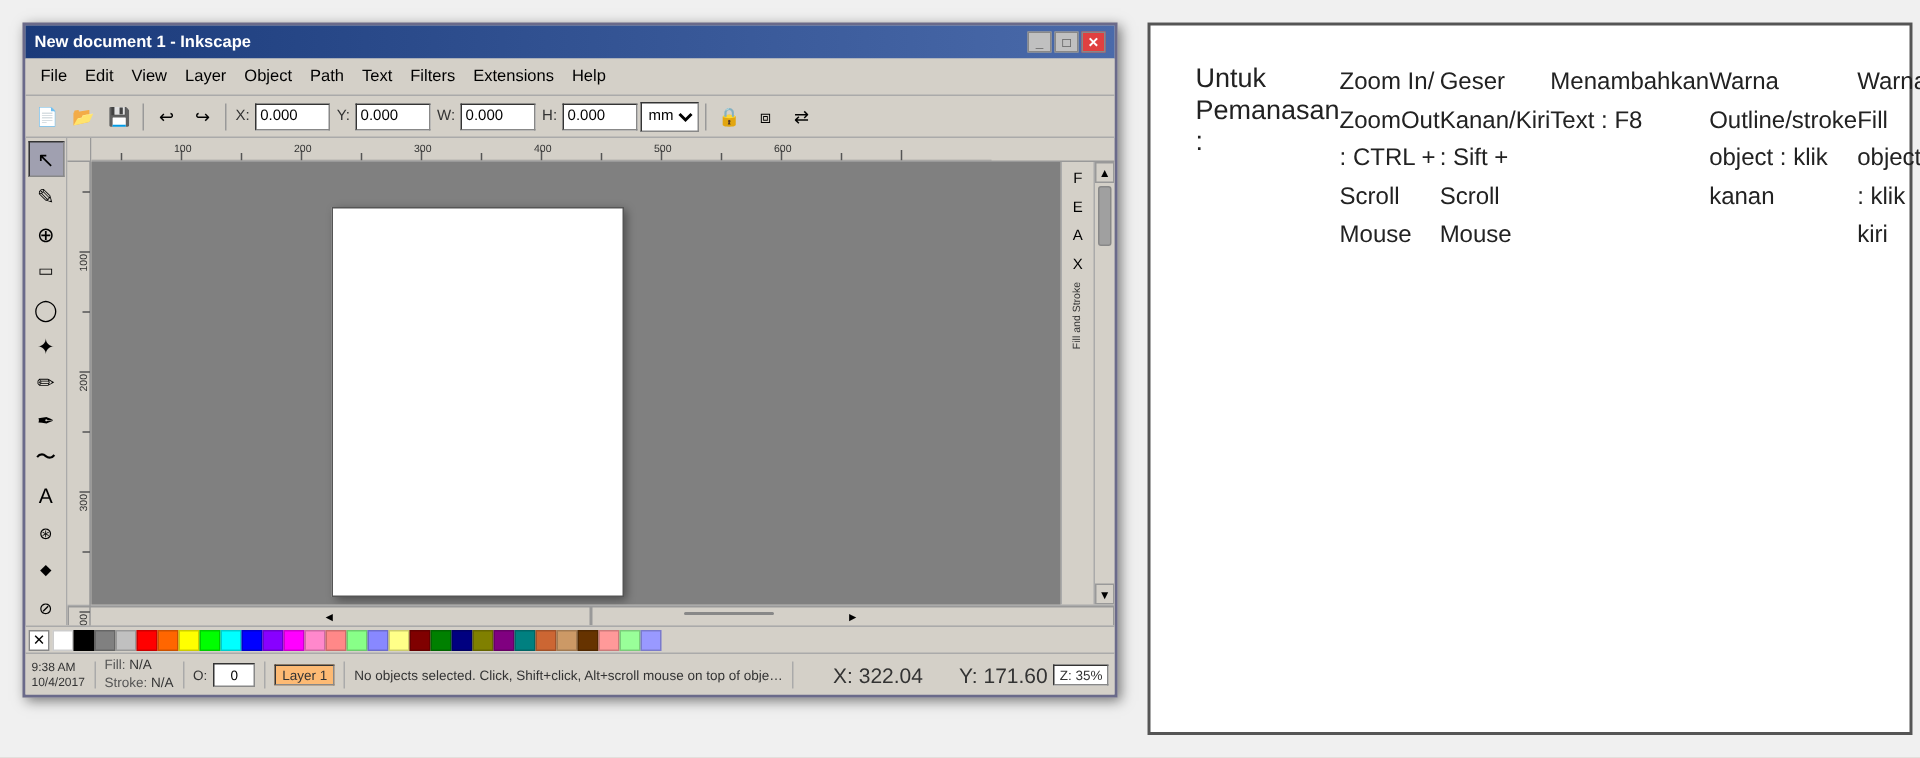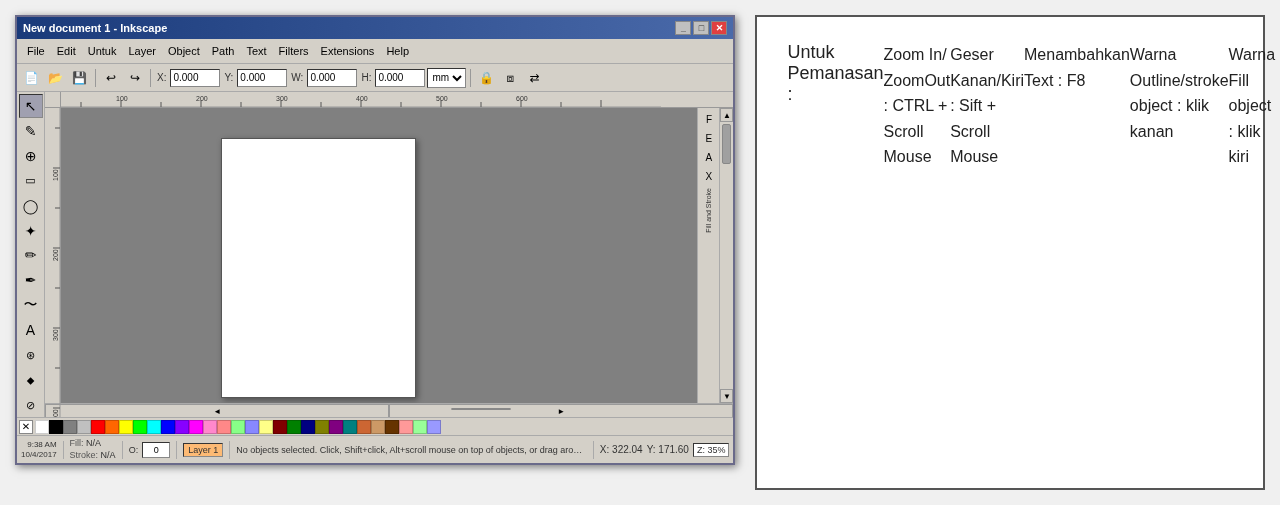--- a/index.html
+++ b/index.html
@@ -343,23 +343,24 @@
     .status-text {
       flex: 1;
       font-size: 9px;
       color: #333;
       overflow: hidden;
       text-overflow: ellipsis;
       white-space: nowrap;
     }
 
     .status-coords {
-      font-size: 10px;
+      font-size: 14px;
       color: #333;
       white-space: nowrap;
+      margin-left: 20px;
     }
 
     .status-zoom {
       font-size: 9px;
       color: #333;
       border: 1px inset #888;
       padding: 1px 3px;
       background: white;
     }
 
@@ -398,21 +399,21 @@
     <div class="title-bar-buttons">
       <div class="title-btn">_</div>
       <div class="title-btn">□</div>
       <div class="title-btn close">✕</div>
     </div>
   </div>
 
   <div class="menu-bar">
     <div class="menu-item">File</div>
     <div class="menu-item">Edit</div>
-    <div class="menu-item">Untuk</div>
+    <div class="menu-item">View</div>
     <div class="menu-item">Layer</div>
     <div class="menu-item">Object</div>
     <div class="menu-item">Path</div>
     <div class="menu-item">Text</div>
     <div class="menu-item">Filters</div>
     <div class="menu-item">Extensions</div>
     <div class="menu-item">Help</div>
   </div>
 
   <div class="toolbar">
@@ -571,21 +572,21 @@
     <div class="color-swatch" style="background:#008080;"></div>
     <div class="color-swatch" style="background:#cc6633;"></div>
     <div class="color-swatch" style="background:#cc9966;"></div>
     <div class="color-swatch" style="background:#663300;"></div>
     <div class="color-swatch" style="background:#ff9999;"></div>
     <div class="color-swatch" style="background:#99ff99;"></div>
     <div class="color-swatch" style="background:#9999ff;"></div>
   </div>
 
   <div class="status-bar">
-    <div style="font-size:8px;line-height:1.2;white-space:pre;text-align:right;">9:38 AM
+    <div style="font-size:8px;line-height:1.2;white-space:pre;">9:38 AM
 10/4/2017</div>
     <div class="status-separator"></div>
     <div class="status-fill-stroke">
       <span><span style="color:#555;text-align:right;">Fill: </span><span>N/A</span></span>
       <span><span style="color:#555;">Stroke: </span><span>N/A</span></span>
     </div>
     <div class="status-separator"></div>
     <span style="font-size:9px;">O:</span>
     <input type="text" style="width: 28px; height: 16px; font-size: 9px; border: 1px inset rgb(136, 136, 136); text-align: center;" value="0">
     <div class="status-separator"></div>

